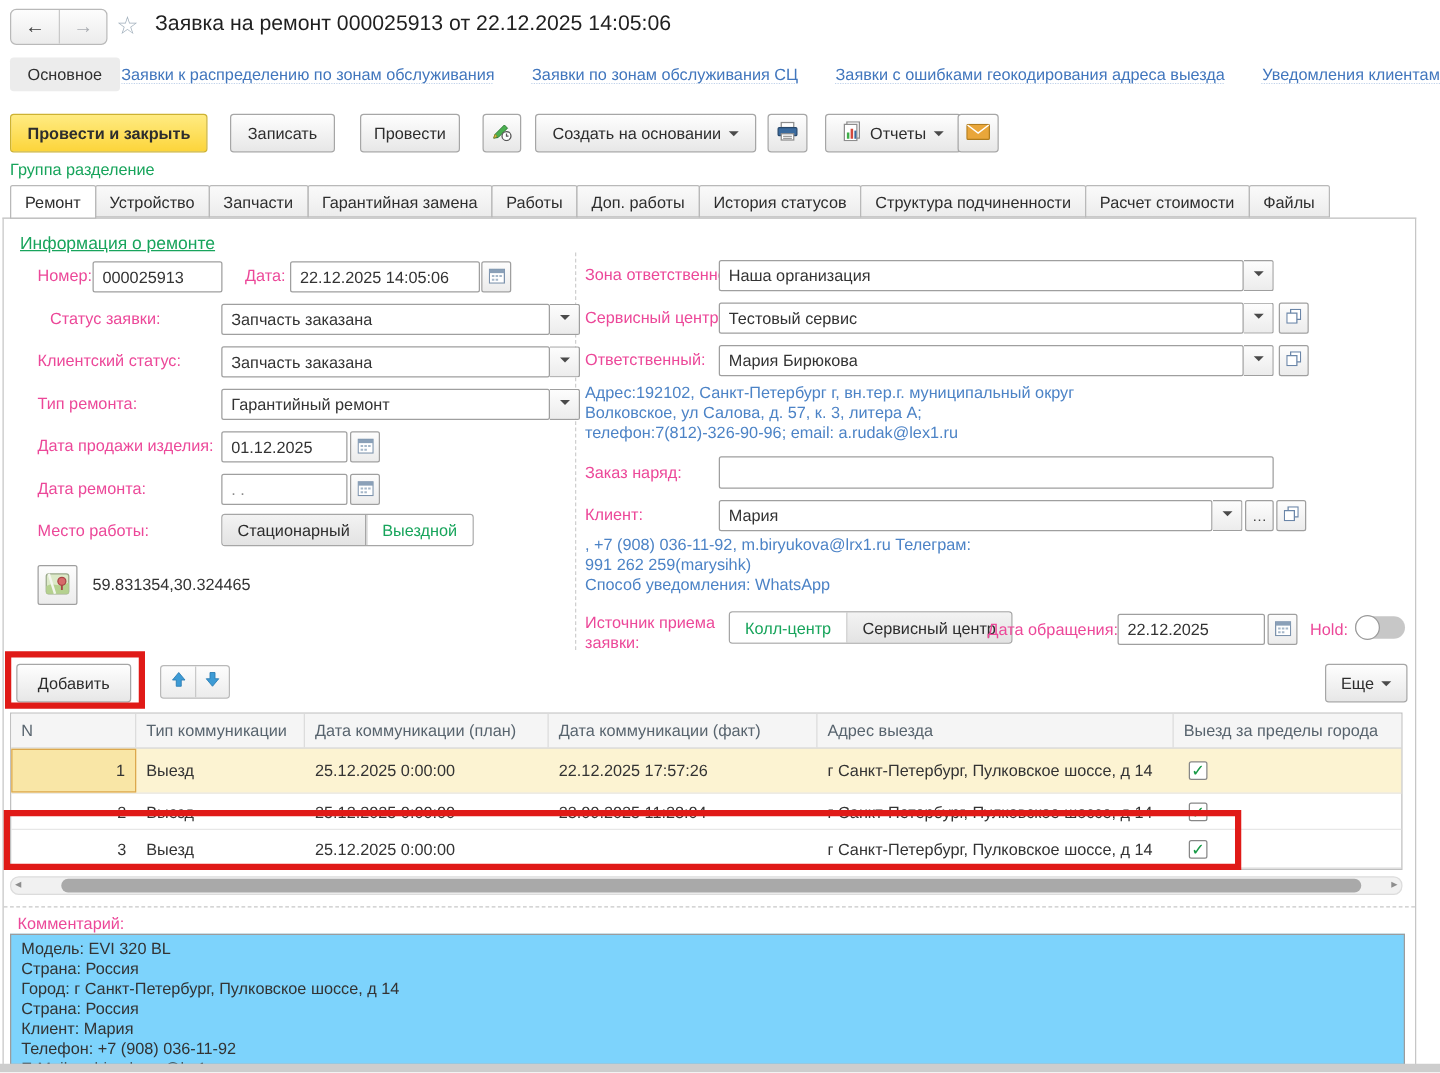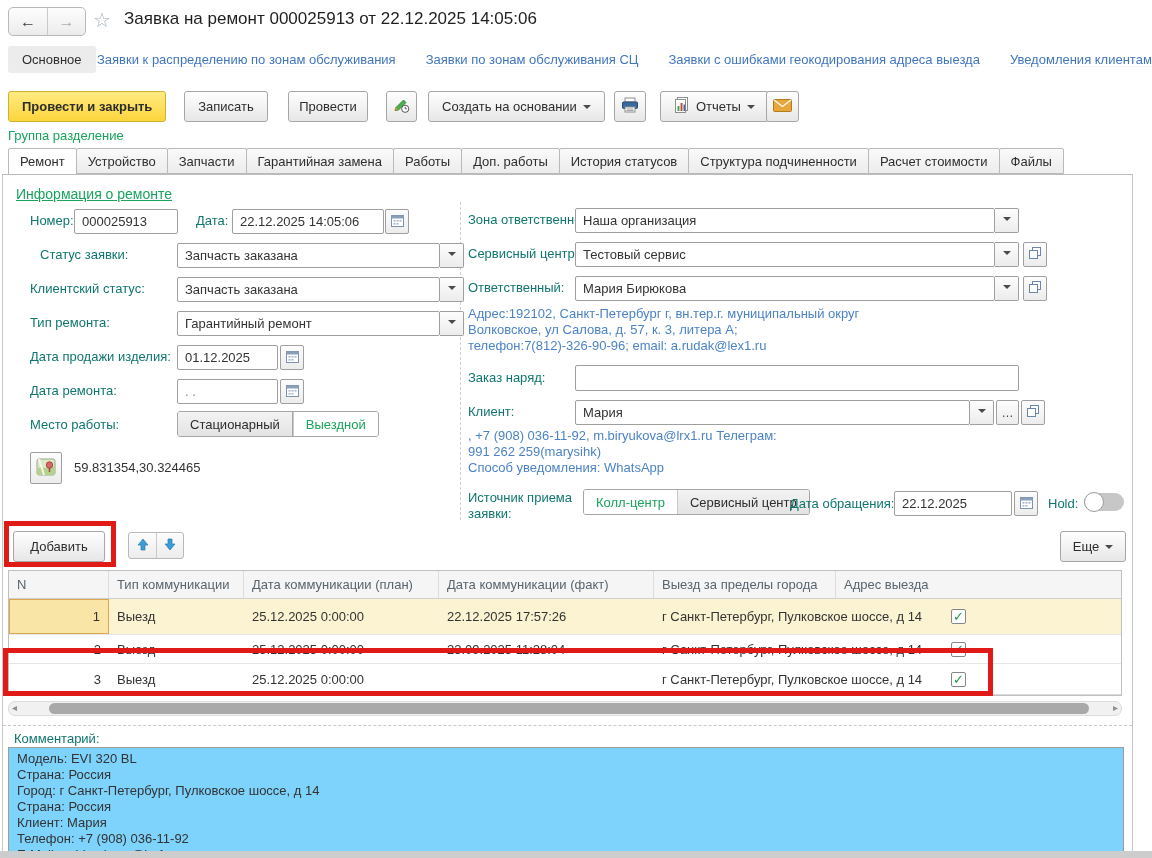--- a/index.html
+++ b/index.html
@@ -21,21 +21,21 @@
   .btn.yellow { background:linear-gradient(#ffeb82,#fcd53b); border-color:#cdb232; font-weight:bold; }
   .btn.icononly { padding:0 6px; min-width:30px; }
   .dd { width:0; height:0; border:4px solid transparent; border-top-color:#4a4a4a; margin-top:4px; }
   .greenlink { color:#17a45b; }
   
   .tabstrip { display:flex; }
   .tab { height:26px; padding:5px 11px; border:1px solid #b9b9b9; margin-right:-1px; background:linear-gradient(#fafafa,#ececec); color:#2e2e2e; white-space:nowrap; cursor:pointer; border-radius:2px 2px 0 0; }
   .tab.active { background:#fff; height:27px; z-index:6; position:relative; }
   .panel { border-top:1px solid #bdbdbd; border-left:1px solid #c6c6c6; border-right:1px solid #c6c6c6; }
   .sectitle { color:#18a45c; text-decoration:underline; font-size:14px; cursor:pointer; }
-  .lbl { color:#0f766e; white-space:nowrap; }
+  .lbl { color:#ec4899; white-space:nowrap; }
   .fld { position:absolute; height:25px; border:1px solid #9f9f9f; border-radius:2px; background:#fff; display:flex; align-items:center; padding:0 7px; white-space:nowrap; overflow:hidden; }
   .fld .val { overflow:hidden; }
   .muted { color:#8b8b8b; }
   .ddseg { position:absolute; height:25px; width:24px; border:1px solid #9f9f9f; border-left:none; border-radius:0 2px 2px 0; background:linear-gradient(#fdfdfd,#ececec); display:flex; align-items:center; justify-content:center; cursor:pointer; }
   .sqbtn { position:absolute; height:25px; width:24px; border:1px solid #9f9f9f; border-radius:2px; background:linear-gradient(#fdfdfd,#ececec); display:flex; align-items:center; justify-content:center; cursor:pointer; font-size:12px; color:#444; }
   .toggle { position:absolute; display:flex; height:26px; border-radius:3px; overflow:hidden; border:1px solid #a6a6a6; }
   .tseg { display:flex; align-items:center; padding:0 12px; background:#fff; color:#17a45b; cursor:pointer; white-space:nowrap; }
   .tseg.sel { background:linear-gradient(#f3f3f3,#e3e3e3); color:#2d2d2d; border-right:1px solid #a6a6a6; }
   .tseg + .tseg { border-left:1px solid #c9c9c9; }
   .bluetext { color:#4c83c6; white-space:nowrap; }
@@ -371,22 +371,22 @@
       <span>Еще</span>
       <span class="dd"></span>
     </button>
 
   <div class="tbl" style="left:8px; top:570px; width:1114px;">
     <div class="trow thead" style="height:28px;">
       <div class="tc c1">N</div>
       <div class="tc c2">Тип коммуникации</div>
       <div class="tc c3">Дата коммуникации (план)</div>
       <div class="tc c4">Дата коммуникации (факт)</div>
+      <div class="tc c5">Адрес выезда</div>
       <div class="tc c6">Выезд за пределы города</div>
-      <div class="tc c5">Адрес выезда</div>
     </div>
     <div class="trow rowsel" style="height:36px;">
       <div class="tc c1 ncellsel">1</div>
       <div class="tc c2">Выезд</div>
       <div class="tc c3">25.12.2025 0:00:00</div>
       <div class="tc c4">22.12.2025 17:57:26</div>
       <div class="tc c5">г Санкт-Петербург, Пулковское шоссе, д 14</div>
       <div class="tc c6">
           <span class="chk">✓</span>
         </div>

